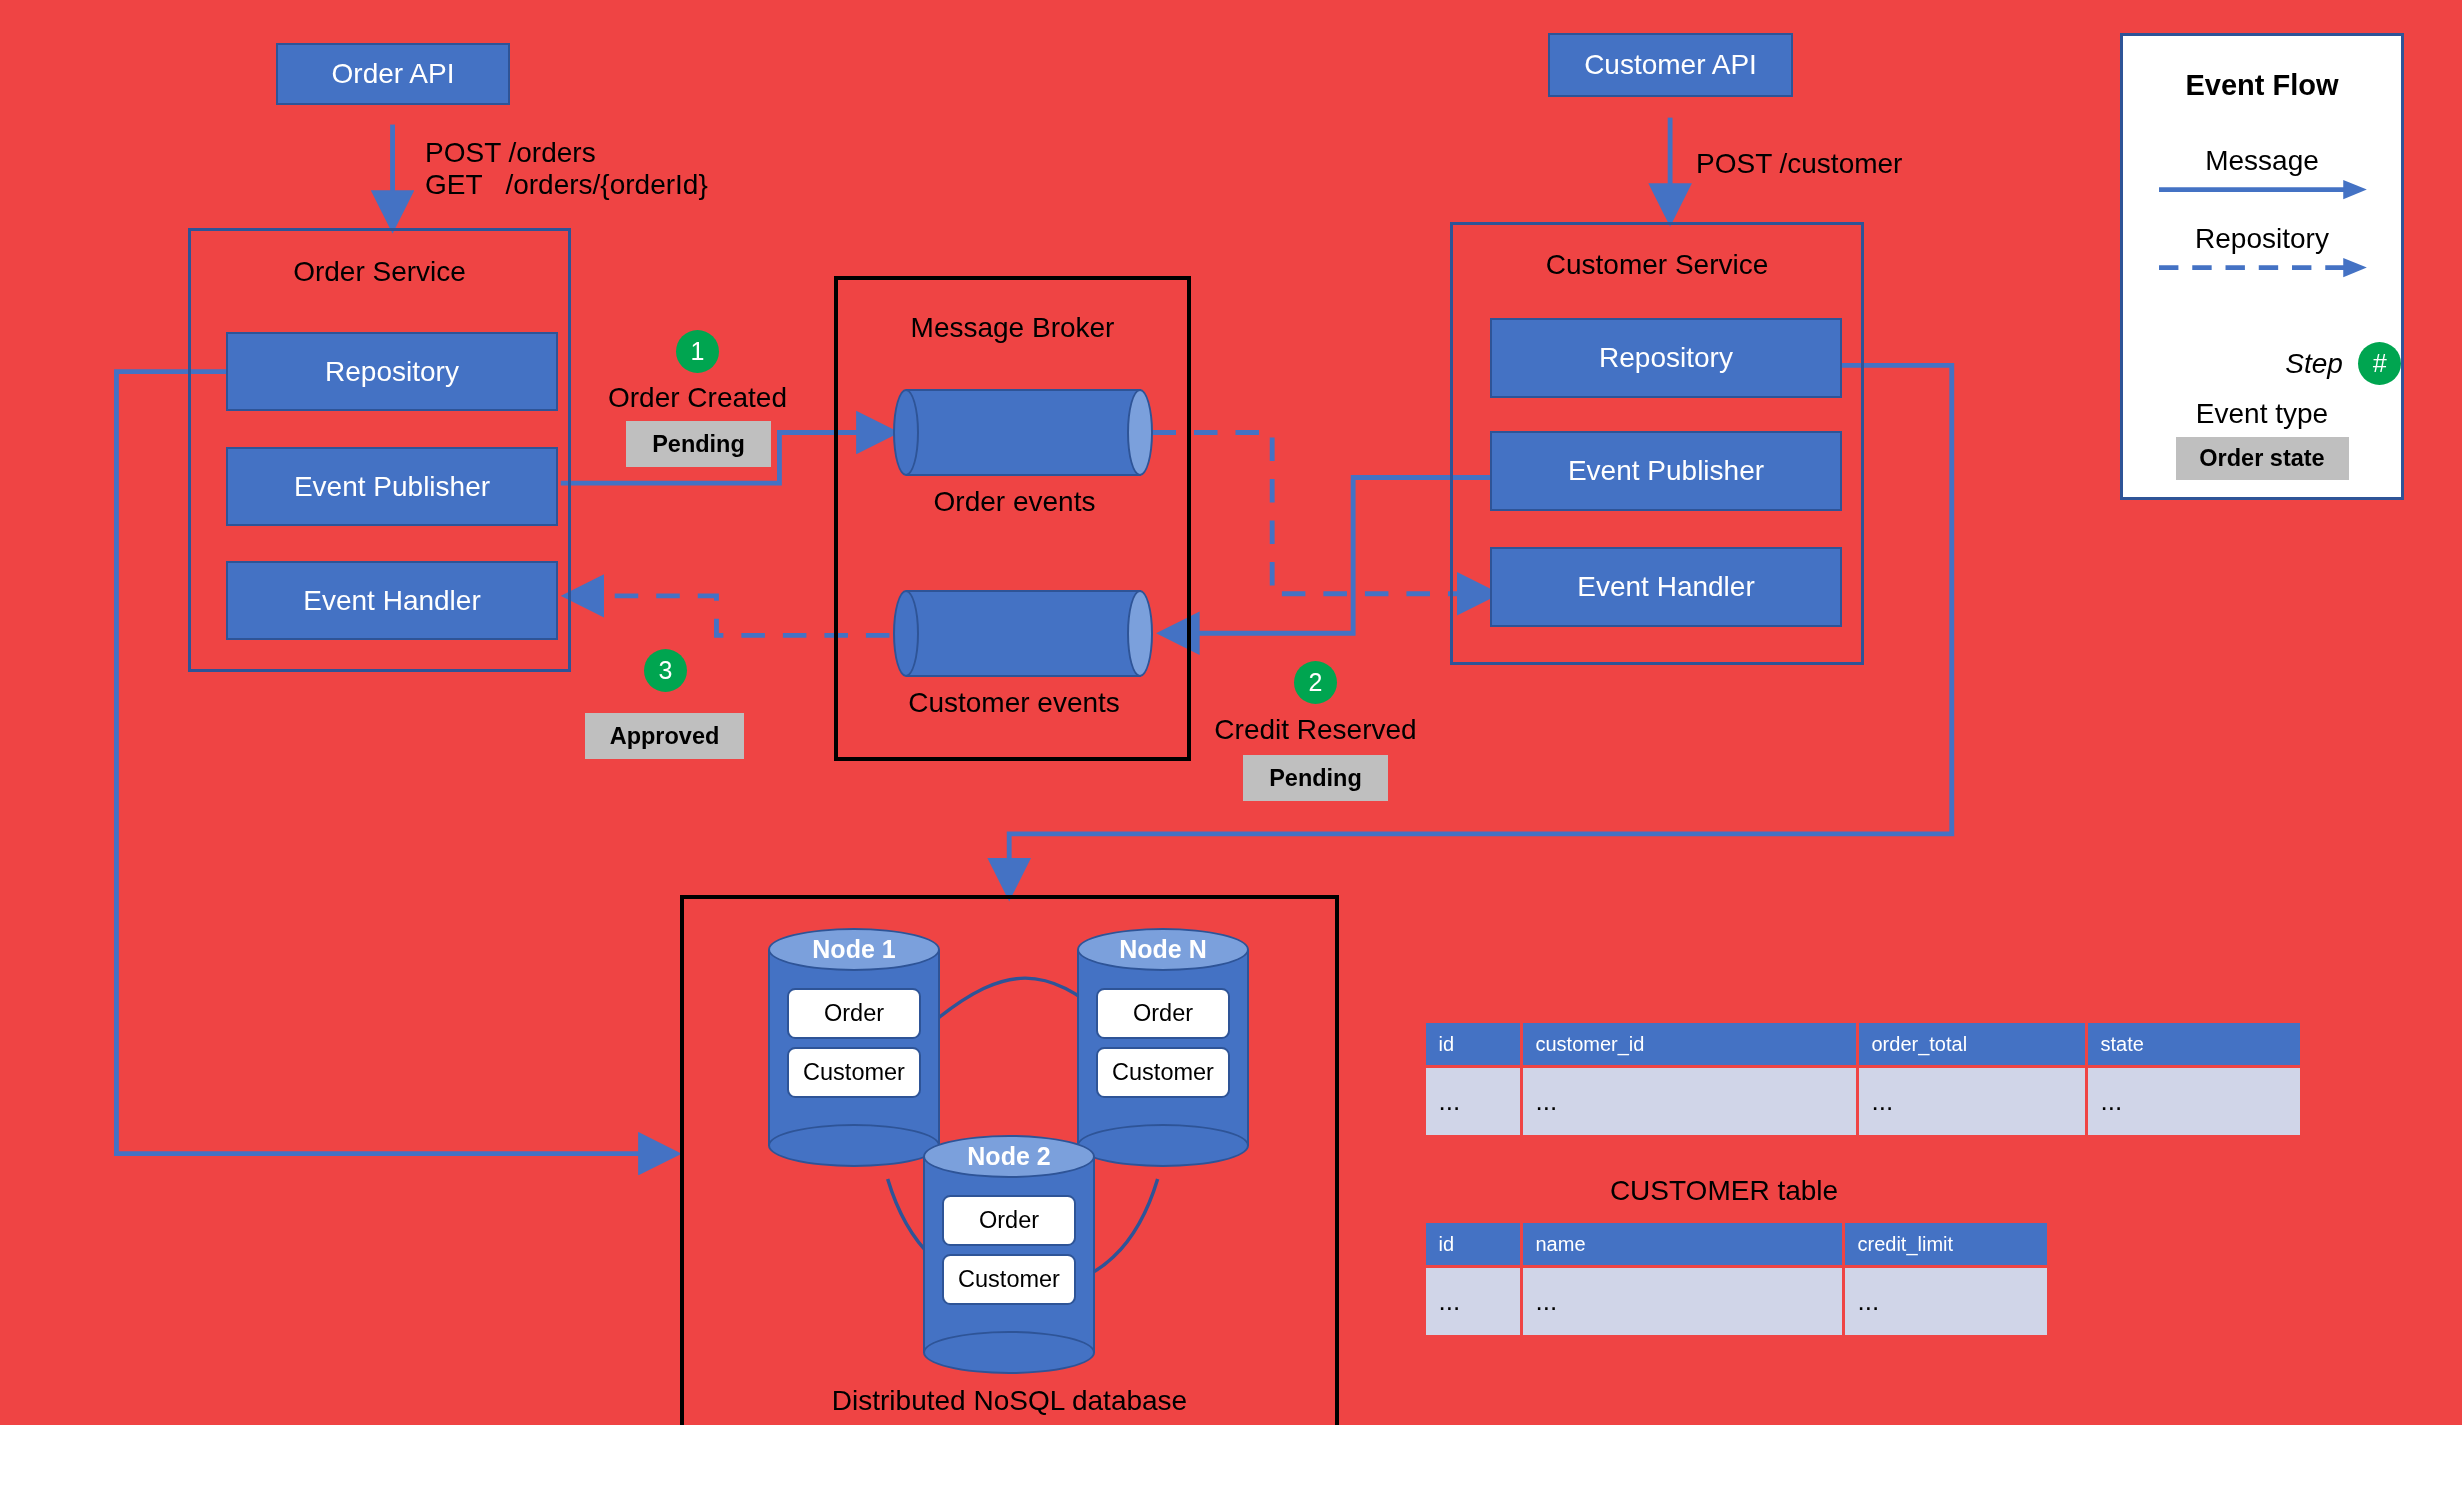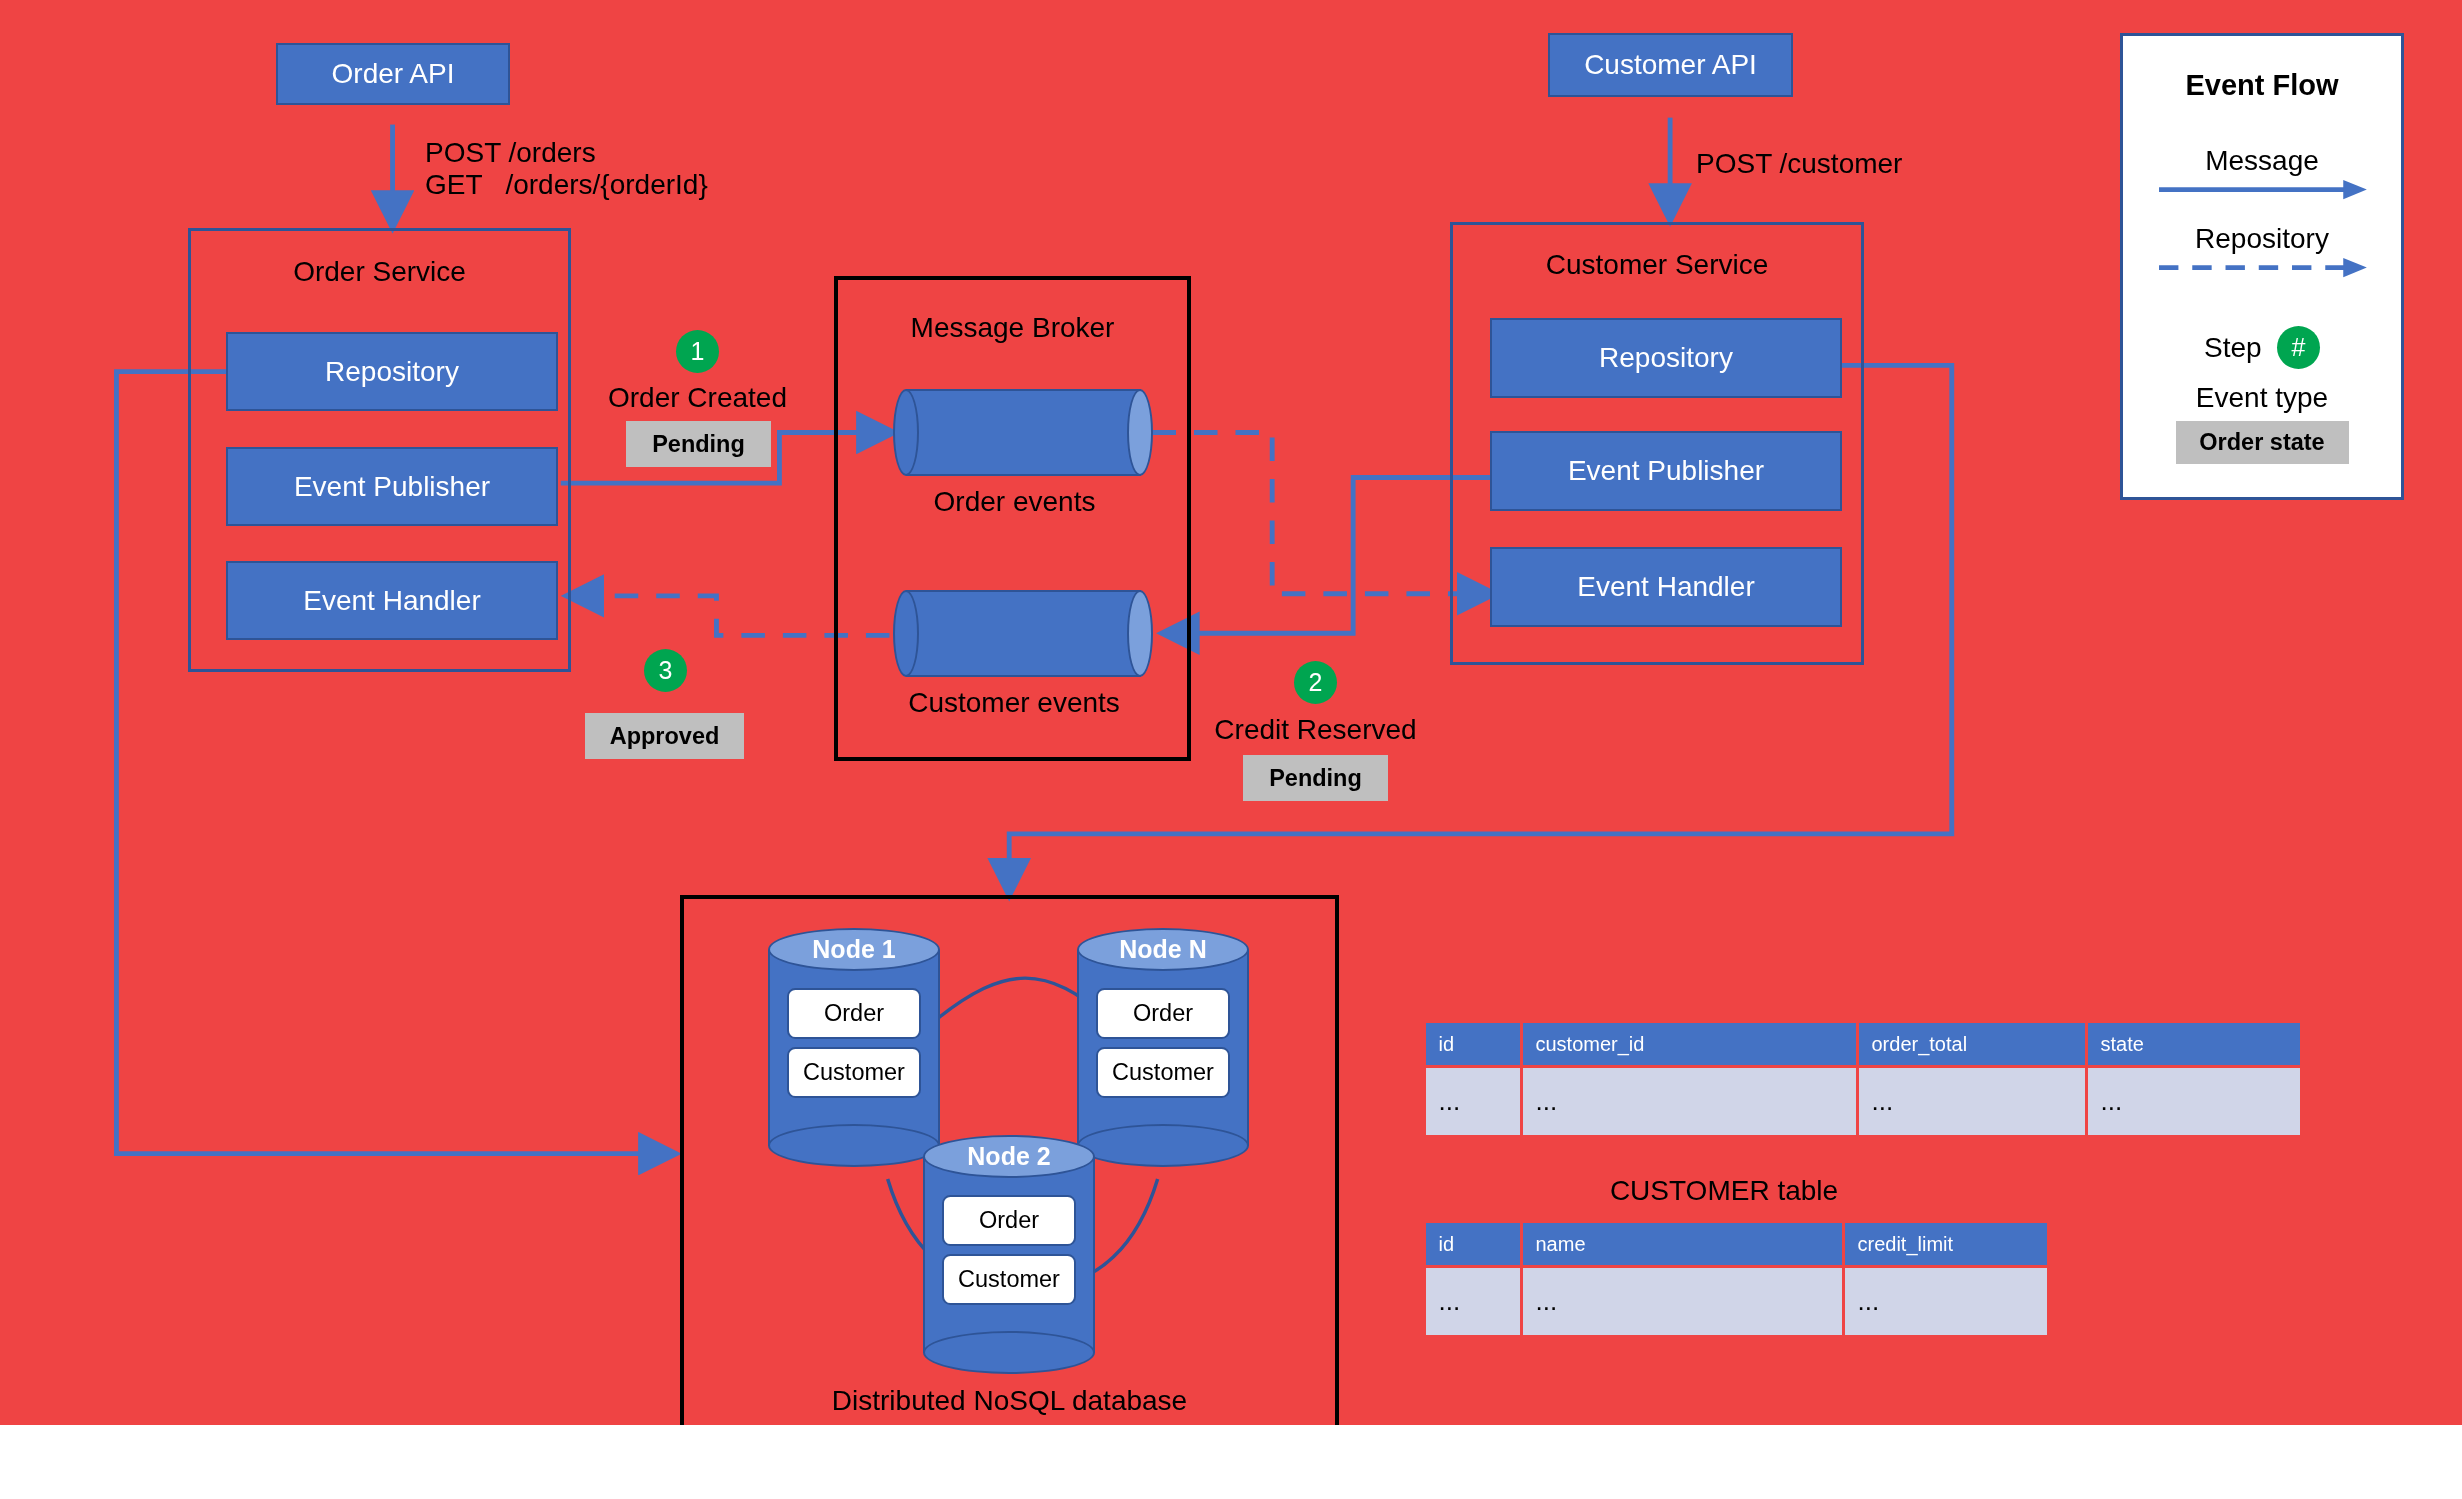--- a/index.html
+++ b/index.html
@@ -201,21 +201,21 @@
     </svg>
 
     <div class="legend-text" style="margin-top:18px;">Repository</div>
     <svg width="284" height="28" style="display:block;" viewBox="0 0 410 40">
       <g fill="none" stroke="#4472C4" stroke-width="7" stroke-dasharray="28,20">
         <path d="M52,18 L322,18"></path>
       </g>
       <path d="M318,4 L352,18 L318,32 z" fill="#4472C4"></path>
     </svg>
 
-    <div style="display:flex;align-items:center;justify-content:center;gap:15.2px;margin-top:43px;">
+    <div style="display:flex;align-items:center;justify-content:flex-end;gap:15.2px;margin-top:59px;font-style:italic;">
       <span class="legend-text">Step</span>
       <span class="step-circle">
         <span>#</span>
       </span>
     </div>
 
     <div class="legend-text" style="margin-top:12.5px;">Event type</div>
     <div class="state-chip" style="margin:7px auto 0 auto;width:173px;height:43px;">
       <span>Order state</span>
     </div>

